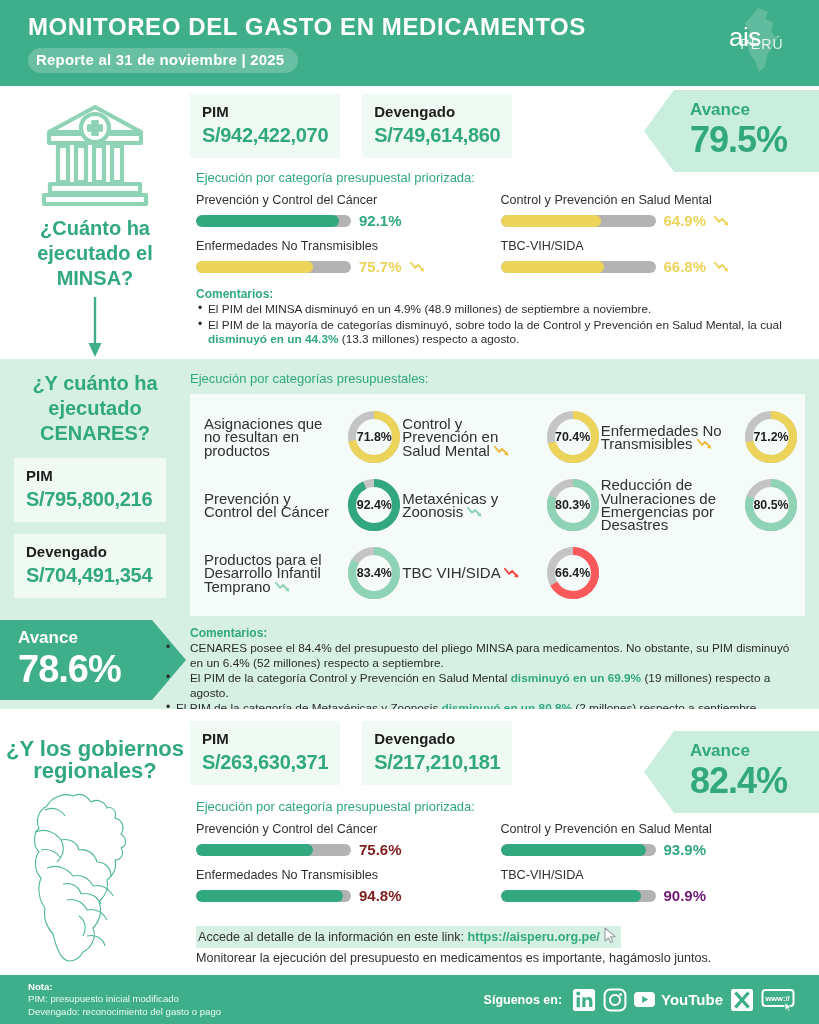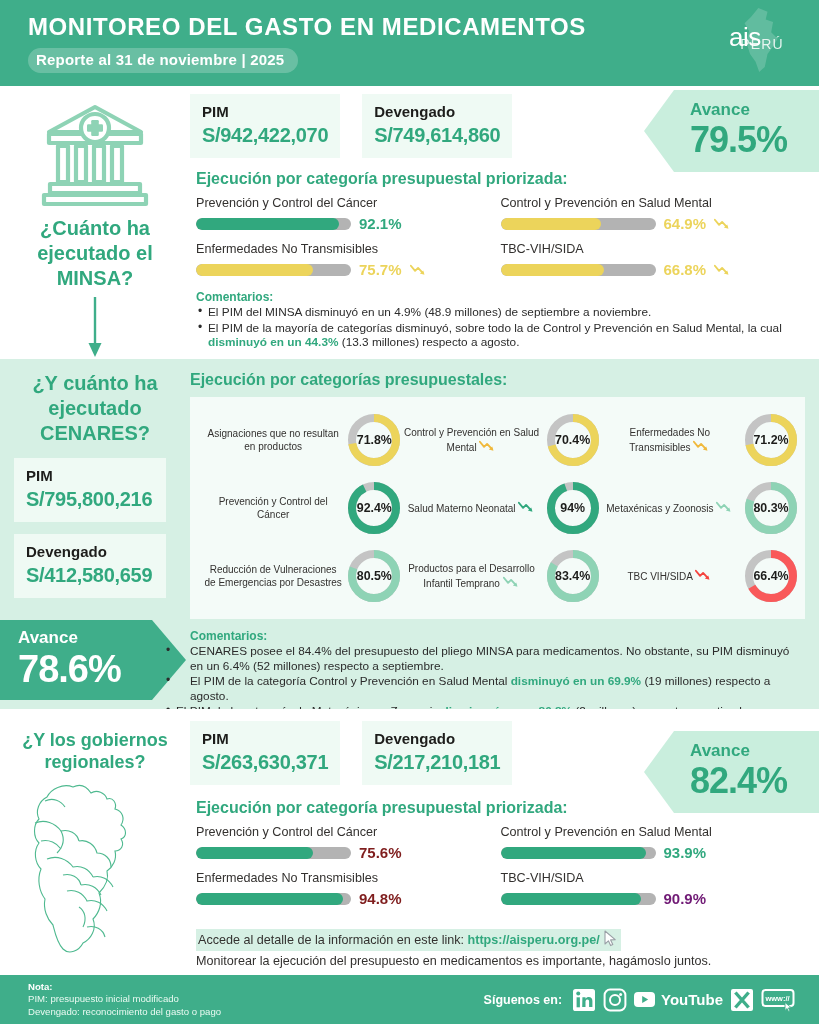--- a/index.html
+++ b/index.html
@@ -71,21 +71,21 @@
     width: 190px;
     float: left;
     text-align: center;
   }
   .q-title {
     color: #31a87e;
     font-size: 20px;
     font-weight: bold;
     line-height: 25px;
   }
-  .q-title.small { font-size: 18px; line-height: 22px; }
+  .q-title.small { font-size: 22px; line-height: 22px; margin-top: 9px; }
 
   
   .statbox {
     background: #effaf4;
     padding: 8px 12px 10px 12px;
     display: inline-block;
     min-width: 148px;
   }
   .statbox .label { font-size: 15px; font-weight: bold; color: #1d1d1b; line-height: 20px;}
   .statbox .value { font-size: 20px; font-weight: bold; color: #31a87e; line-height: 26px; letter-spacing: -0.3px;}
@@ -107,22 +107,22 @@
     color: #ffffff;
     padding: 8px 44px 10px 18px;
     clip-path: polygon(0 0, calc(100% - 34px) 0, 100% 50%, calc(100% - 34px) 100%, 0 100%);
   }
   .avance-right .cap { font-size: 17px; font-weight: bold; line-height: 20px;}
   .avance-right .big { font-size: 38px; font-weight: bold; line-height: 42px; letter-spacing: -1px;}
 
   
   .sec-head {
     color: #31a87e;
-    font-size: 16px;
-    font-weight: bold;
+    font-size: 13px;
+    font-weight: normal;
   }
 
   
   .bar-grid { display: flex; flex-wrap: wrap; }
   .bar-item { width: 50%; margin-bottom: 8px; }
   .bar-label { font-size: 12.6px; color: #33312f; line-height: 19px; }
   .bar-row { display: flex; align-items: center; gap: 8px; margin-top: 2px;}
   .bar-track {
     width: 155px; height: 12px; border-radius: 6px; background: #b3b3b3;
     overflow: hidden; position: relative;
@@ -145,21 +145,21 @@
   
   .donut-panel {
     background: #f4fbf8;
     padding: 10px 6px 10px 14px;
     display: grid;
     grid-template-columns: repeat(3, 1fr);
     row-gap: 2px;
   }
   .donut-cell { display: flex; align-items: center; gap: 4px; height: 66px;}
   .donut-cell .dlabel {
-    font-size: 10px; color: #33312f; line-height: 13.4px; flex: 1; text-align: center;
+    font-size: 15px; color: #33312f; line-height: 13.4px; flex: 1;
   }
   .donut { width: 56px; height: 56px; position: relative; flex: 0 0 56px;}
   .donut svg { transform: rotate(-90deg); display:block;}
   .donut .dval {
     position: absolute; inset: 0; display:flex; align-items:center; justify-content:center;
     font-size: 12.4px; font-weight: bold; color: #1d1d1b;
   }
 
   .tr-inline { display:inline-block; width:17px; height:12px; vertical-align:-1px;}
 
@@ -307,21 +307,21 @@
 
   <div class="left-col" style="padding-top:2px;">
     <div class="q-title">¿Y cuánto ha ejecutado CENARES?</div>
     <div style="text-align:left; padding-left:14px; margin-top:12px;">
       <div class="statbox" style="background:#effaf4; min-width:152px;">
         <div class="label">PIM</div>
         <div class="value">S/795,800,216</div>
       </div>
       <div class="statbox" style="background:#effaf4; min-width:152px; margin-top:12px;">
         <div class="label">Devengado</div>
-        <div class="value">S/412,580,659</div>
+        <div class="value">S/704,491,354</div>
       </div>
     </div>
     <div class="avance-right" style="width:186px; margin-top:22px; text-align:left;">
       <div class="cap">Avance</div>
       <div class="big">78.6%</div>
     </div>
   </div>
 
   <div style="margin-left:120px; padding-right:14px;padding-left:40px;">
     <div class="sec-head" style="margin:2px 0 8px 4px;">Ejecución por categorías presupuestales:</div>
@@ -363,33 +363,20 @@
           </div>
         </div>
         <div class="donut-cell">
           <div class="dlabel">Prevención y Control del Cáncer</div>
           <div class="donut">
             <svg width="56" height="56" viewBox="0 0 56 56">
               <circle cx="28" cy="28" r="22" fill="none" stroke="#c4c4c4" stroke-width="8"></circle>
               <circle cx="28" cy="28" r="22" fill="none" stroke="#31a87e" stroke-width="8" stroke-dasharray="127.72 10.51"></circle>
             </svg>
             <span class="dval">92.4%</span>
-          </div>
-        </div>
-        <div class="donut-cell">
-          <div class="dlabel">Salud Materno Neonatal <svg class="tr-inline" viewBox="0 0 20 14">
-              <path d="M1 2 L6 8 L9.5 4.5 L15 10.5" fill="none" stroke="#31a87e" stroke-width="2.2" stroke-linecap="round" stroke-linejoin="round"></path>
-              <polygon points="17,12.5 11.6,11.2 15.6,7.6" fill="#31a87e"></polygon>
-            </svg></div>
-          <div class="donut">
-            <svg width="56" height="56" viewBox="0 0 56 56">
-              <circle cx="28" cy="28" r="22" fill="none" stroke="#c4c4c4" stroke-width="8"></circle>
-              <circle cx="28" cy="28" r="22" fill="none" stroke="#31a87e" stroke-width="8" stroke-dasharray="129.94 8.29"></circle>
-            </svg>
-            <span class="dval">94%</span>
           </div>
         </div>
         <div class="donut-cell">
           <div class="dlabel">Metaxénicas y Zoonosis <svg class="tr-inline" viewBox="0 0 20 14">
               <path d="M1 2 L6 8 L9.5 4.5 L15 10.5" fill="none" stroke="#8ed3b5" stroke-width="2.2" stroke-linecap="round" stroke-linejoin="round"></path>
               <polygon points="17,12.5 11.6,11.2 15.6,7.6" fill="#8ed3b5"></polygon>
             </svg></div>
           <div class="donut">
             <svg width="56" height="56" viewBox="0 0 56 56">
               <circle cx="28" cy="28" r="22" fill="none" stroke="#c4c4c4" stroke-width="8"></circle>

